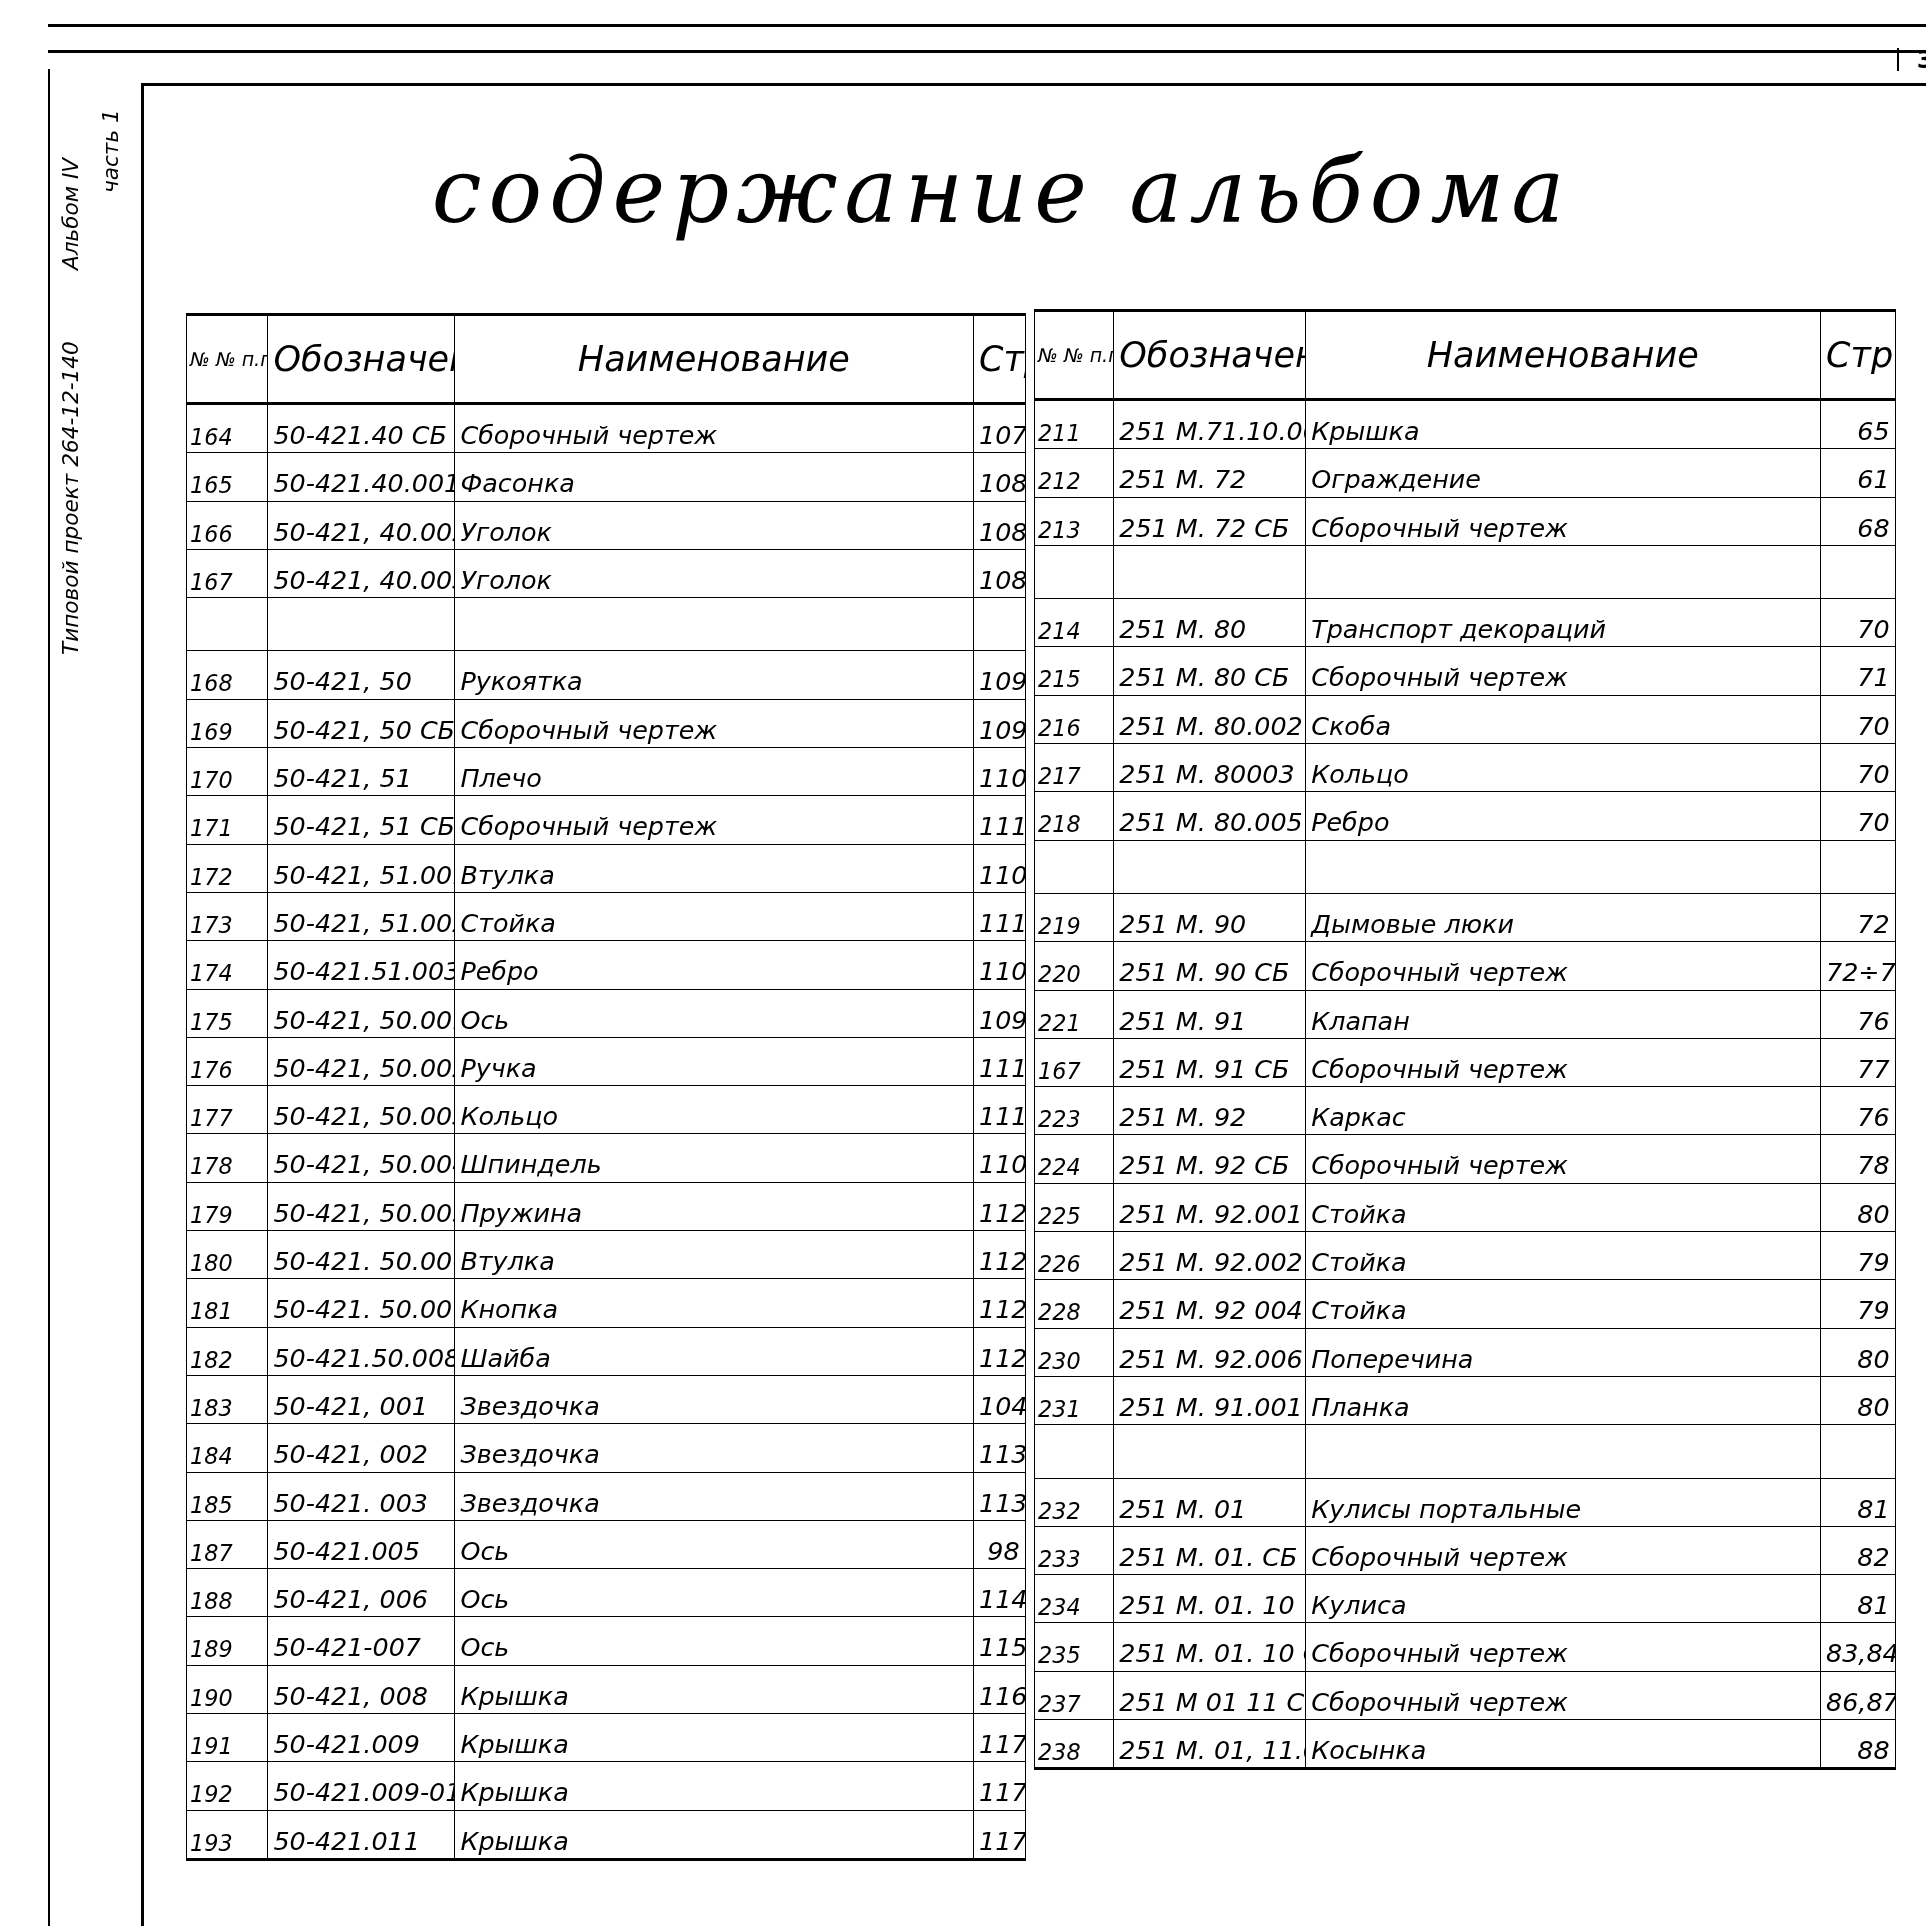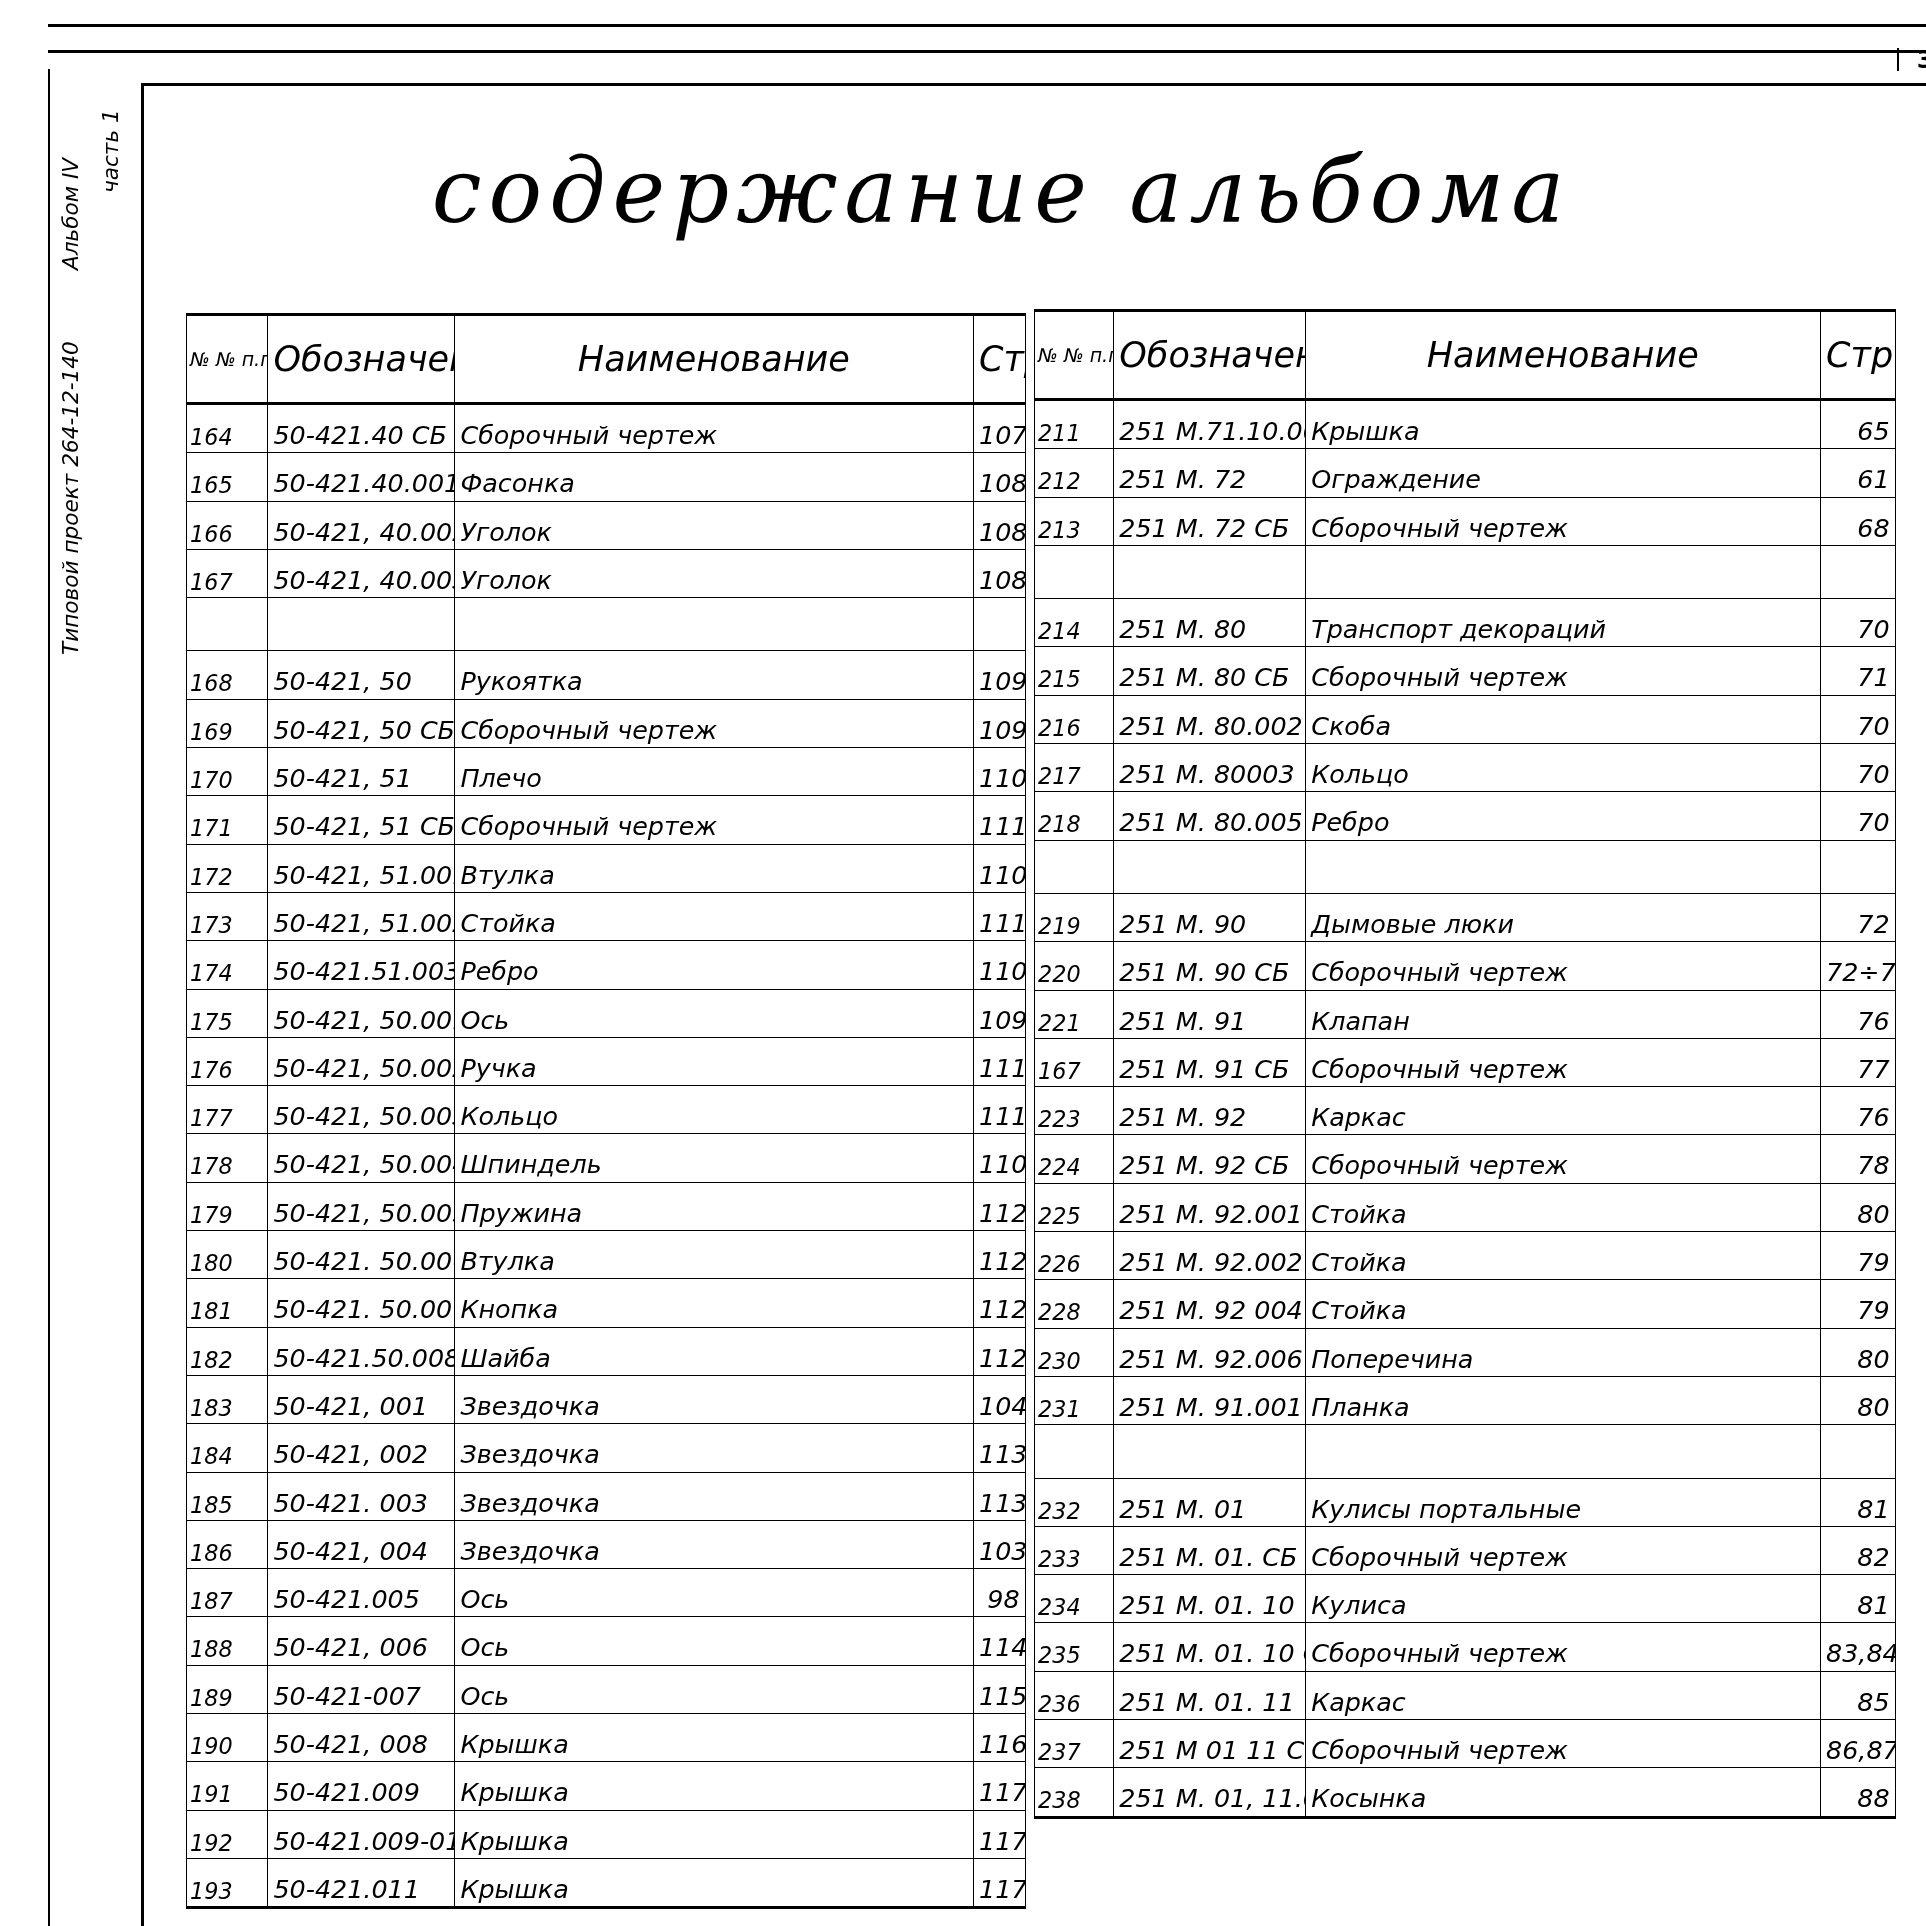--- a/index.html
+++ b/index.html
@@ -205,26 +205,20 @@
         <td>Звездочка</td>
         <td class="page">113</td>
       </tr>
       <tr>
         <td class="num">185</td>
         <td>50-421. 003</td>
         <td>Звездочка</td>
         <td class="page">113</td>
       </tr>
       <tr>
-        <td class="num">186</td>
-        <td>50-421, 004</td>
-        <td>Звездочка</td>
-        <td class="page">103</td>
-      </tr>
-      <tr>
         <td class="num">187</td>
         <td>50-421.005</td>
         <td>Ось</td>
         <td class="page">98</td>
       </tr>
       <tr>
         <td class="num">188</td>
         <td>50-421, 006</td>
         <td>Ось</td>
         <td class="page">114</td>
@@ -428,26 +422,20 @@
         <td>Кулиса</td>
         <td class="page">81</td>
       </tr>
       <tr>
         <td class="num">235</td>
         <td>251 М. 01. 10 СБ</td>
         <td>Сборочный чертеж</td>
         <td class="page">83,84</td>
       </tr>
       <tr>
-        <td class="num">236</td>
-        <td>251 М. 01. 11</td>
-        <td>Каркас</td>
-        <td class="page">85</td>
-      </tr>
-      <tr>
         <td class="num">237</td>
         <td>251 М 01 11 СБ</td>
         <td>Сборочный чертеж</td>
         <td class="page">86,87</td>
       </tr>
       <tr>
         <td class="num">238</td>
         <td>251 М. 01, 11.001</td>
         <td>Косынка</td>
         <td class="page">88</td>

